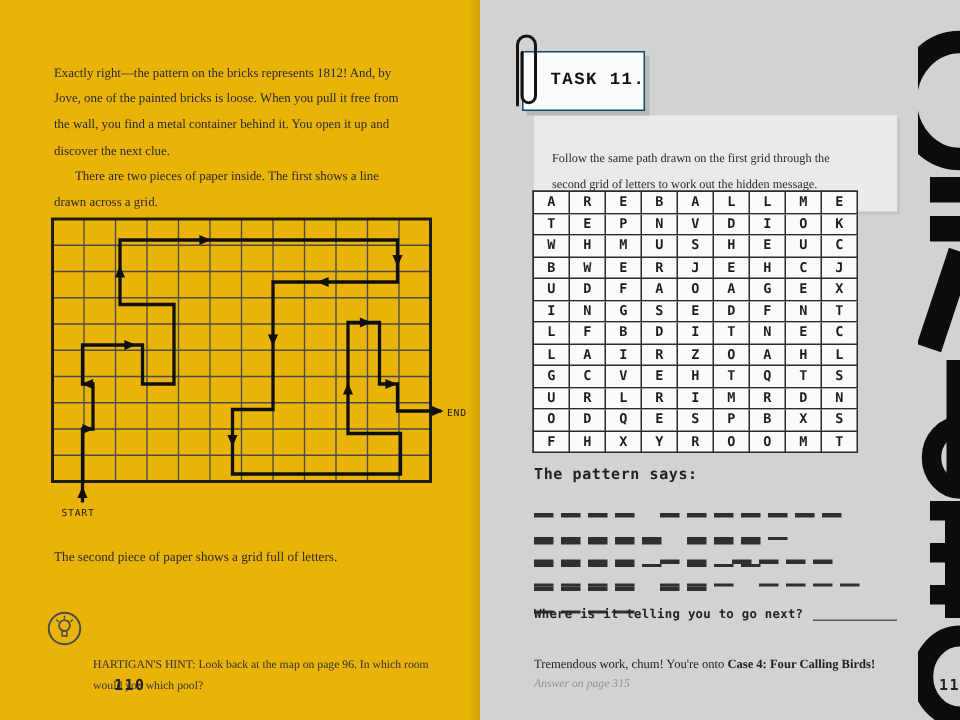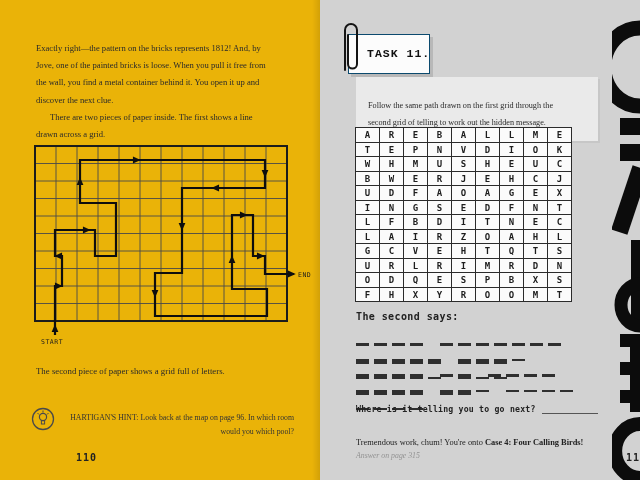--- a/index.html
+++ b/index.html
@@ -11,22 +11,22 @@
   .spine{position:absolute;top:0;left:312px;width:8px;height:480px;
          background:linear-gradient(to right,rgba(0,0,0,0),rgba(0,0,0,0.10));pointer-events:none;}
   
   .intro{position:absolute;left:36px;top:40px;width:276px;font-size:8.6px;
          line-height:17.2px;color:#2a2a2a;}
   .intro div{white-space:nowrap;}
   .intro .indent{text-indent:14px;}
   #maze-svg{position:absolute;left:33px;top:143px;}
   .caption{position:absolute;left:36px;top:366px;font-size:8.8px;color:#2a2a2a;white-space:nowrap;}
   .hint-icon{position:absolute;left:31px;top:407px;}
-  .hint-text{position:absolute;left:62px;top:411px;width:232px;font-size:7.8px;
-             line-height:13.8px;color:#333;text-align:right;}
+  .hint-text{position:absolute;left:62px;top:436px;width:232px;font-size:7.8px;
+             line-height:13.8px;color:#333;}
   .hint-text div{white-space:nowrap;}
   .pagenum{position:absolute;font-family:"DejaVu Sans Mono",monospace;font-weight:bold;
            font-size:10px;letter-spacing:1px;color:#222;margin-left:40px;}
   #pn-left{left:36px;top:452px;}
   #pn-right{left:266px;top:452px;}
   
   .instruction-card{position:absolute;left:36px;top:50px;width:242px;height:64px;
         background:#eaeaea;box-shadow:2px 2px 0 rgba(0,0,0,0.05);margin-top:27px;}
   .instruction-text{position:absolute;left:12px;top:20px;font-size:8.2px;line-height:17px;color:#2a2a2a;}
   .instruction-text div{white-space:nowrap;}
@@ -132,21 +132,21 @@
   </div>
 
   <div id="pn-left" class="pagenum">110</div>
   <div class="spine"></div>
 </div>
 
 <div id="page-right" class="page">
   <div class="instruction-card">
     <div class="instruction-text">
       <div>Follow the same path drawn on the first grid through the</div>
-      <div>second grid of telling to work out the hidden message.</div>
+      <div>second grid of letters to work out the hidden message.</div>
     </div>
   </div>
   <div class="task-card">
     <div class="task-label">TASK 11.</div>
   </div>
   <svg class="paperclip" width="22" height="56" viewBox="0 0 22 56">
     <path d="M8 51 L8 11 A6 6 0 0 1 20 11 L20 45 A4.5 4.5 0 0 1 11 45 L11 16" fill="none" stroke="#141414" stroke-width="2" stroke-linecap="round"></path>
   </svg>
 
   <div id="letter-grid">
@@ -277,21 +277,21 @@
         <div class="lg-cell">X</div>
         <div class="lg-cell">Y</div>
         <div class="lg-cell">R</div>
         <div class="lg-cell">O</div>
         <div class="lg-cell">O</div>
         <div class="lg-cell">M</div>
         <div class="lg-cell">T</div>
       </div>
     </div>
 
-  <div class="msg-label">The second says:</div>
+  <div class="msg-label">The pattern says:</div>
   <div id="message-blanks">
       <div class="dash-line"><span class="dash-group"><span class="dash"></span><span class="dash"></span><span class="dash"></span><span class="dash"></span></span><span class="dash-group"><span class="dash"></span><span class="dash"></span><span class="dash"></span><span class="dash"></span><span class="dash"></span><span class="dash"></span><span class="dash"></span></span><span class="dash-group"><span class="dash"></span><span class="dash"></span><span class="dash"></span><span class="dash"></span><span class="dash"></span></span><span class="dash-group"><span class="dash"></span><span class="dash"></span><span class="dash"></span></span></div>
       <div class="dash-line"><span class="dash-group"><span class="dash"></span><span class="dash"></span><span class="dash"></span><span class="dash"></span><span class="dash"></span></span><span class="dash-group"><span class="dash"></span><span class="dash"></span><span class="dash"></span><span class="dash"></span></span><span class="dash-group"><span class="dash"></span><span class="dash"></span><span class="dash"></span><span class="dash"></span><span class="dash"></span></span><span class="dash-group"><span class="dash"></span><span class="dash"></span><span class="dash"></span></span></div>
       <div class="dash-line"><span class="dash-group"><span class="dash"></span><span class="dash"></span><span class="dash"></span><span class="dash"></span></span><span class="dash-group"><span class="dash"></span><span class="dash"></span></span><span class="dash-group"><span class="dash"></span><span class="dash"></span><span class="dash"></span><span class="dash"></span></span><span class="dash-group"><span class="dash"></span><span class="dash"></span><span class="dash"></span><span class="dash"></span></span><span class="dash-group"><span class="dash"></span><span class="dash"></span></span></div>
       <div class="dash-line"><span class="dash-group"><span class="dash"></span><span class="dash"></span><span class="dash"></span><span class="dash"></span></span><span class="dash-group"><span class="dash"></span><span class="dash"></span><span class="dash"></span></span><span class="dash-group"><span class="dash"></span><span class="dash"></span><span class="dash"></span><span class="dash"></span></span><span class="dash-group"><span class="dash"></span><span class="dash"></span><span class="dash"></span><span class="dash"></span></span></div>
     </div>
 
   <div class="next-q">
     <span class="q">Where is it telling you to go next?</span>
     <span class="blank"></span>

